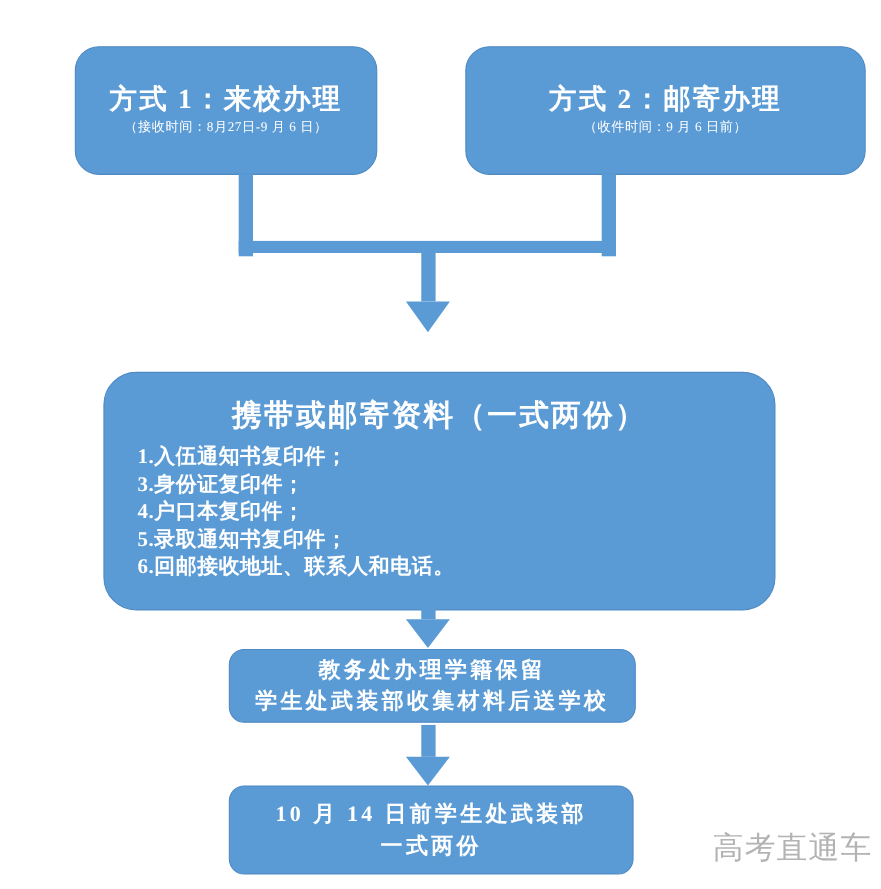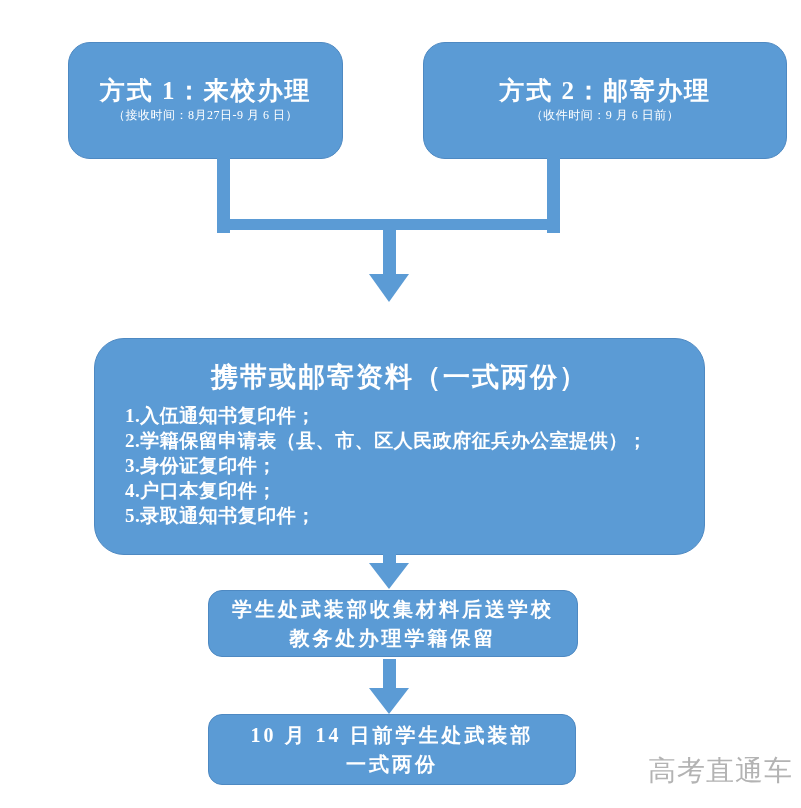--- a/index.html
+++ b/index.html
@@ -55,21 +55,21 @@
   .mid-list{
     list-style:none;margin:0;padding:0 0 12px 16px;
     text-align:left;font-size:19px;font-weight:bold;line-height:25px;
     letter-spacing:0.5px;
   }
   .small-box{
     left:208px;border-radius:14px;
     font-size:20px;font-weight:bold;letter-spacing:3px;line-height:29px;
   }
   .box-collect{top:590px;width:370px;height:67px;}
-  .box-mail{top:714px;width:368px;height:71px;}
+  .box-mail{top:714px;width:368px;height:81px;}
   
   .conn{position:absolute;background:var(--connector);}
   .stub-left{left:217px;top:158px;width:13px;height:75px;}
   .stub-right{left:547px;top:158px;width:13px;height:75px;}
   .hbar{left:217px;top:219px;width:343px;height:11px;}
   
   .varrow{position:absolute;display:flex;flex-direction:column;align-items:center;width:40px;}
   .varrow .stem{width:13px;background:var(--connector);}
   .varrow .head{
     width:0;height:0;
@@ -114,35 +114,35 @@
 
   <div class="varrow arrow-1">
     <div class="stem"></div>
     <div class="head"></div>
   </div>
 
   <div class="node mid-box">
     <div class="mid-title">携带或邮寄资料（一式两份）</div>
     <ul class="mid-list">
       <li>1.入伍通知书复印件；</li>
-      <li>2.学籍保留申请表（县、市、区人民政府征兵办公室提供）；</li>
       <li>3.身份证复印件；</li>
       <li>4.户口本复印件；</li>
       <li>5.录取通知书复印件；</li>
+      <li>6.回邮接收地址、联系人和电话。</li>
     </ul>
   </div>
 
   <div class="varrow arrow-2">
     <div class="stem"></div>
     <div class="head"></div>
   </div>
 
   <div class="node small-box box-collect">
+    <div>教务处办理学籍保留</div>
     <div>学生处武装部收集材料后送学校</div>
-    <div>教务处办理学籍保留</div>
   </div>
 
   <div class="varrow arrow-3">
     <div class="stem"></div>
     <div class="head"></div>
   </div>
 
   <div class="node small-box box-mail">
     <div>10 月 14 日前学生处武装部</div>
     <div>一式两份</div>

